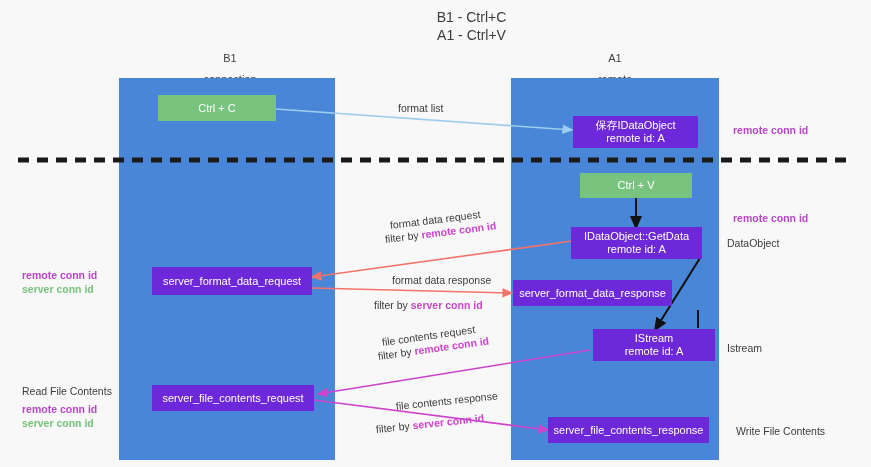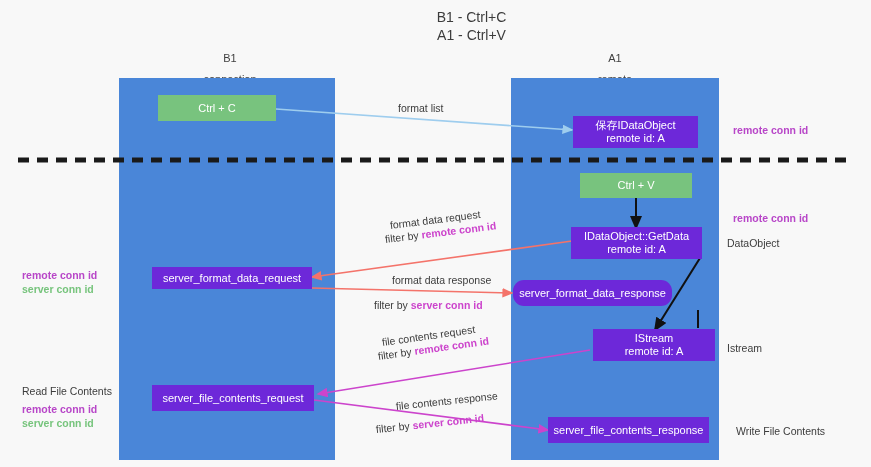--- a/index.html
+++ b/index.html
@@ -150,23 +150,23 @@
   <div class="node green" style="left:158px; top:95px; width:118px; height:26px;text-align:center;">Ctrl + C</div>
 
   <div class="node orange" style="left:573px; top:116px; width:125px; height:32px;">保存IDataObject
 remote id: A</div>
 
   <div class="node green" style="left:580px; top:173px; width:112px; height:25px;">Ctrl + V</div>
 
   <div class="node orange" style="left:571px; top:227px; width:131px; height:32px;">IDataObject::GetData
 remote id: A</div>
 
-  <div class="node orange" style="left:152px; top:267px; width:160px; height:22px;">server_format_data_request</div>
-
-  <div class="node orange" style="left:513px; top:280px; width:159px; height:26px;border-radius:11px;">server_format_data_response</div>
+  <div class="node orange" style="left:152px; top:267px; width:160px; height:28px;">server_format_data_request</div>
+
+  <div class="node orange" style="left:513px; top:280px; width:159px; height:26px;">server_format_data_response</div>
 
   <div class="node orange" style="left:593px; top:329px; width:122px; height:32px;">IStream
 remote id: A</div>
 
   <div class="node orange" style="left:548px; top:417px; width:161px; height:26px;">server_file_contents_response</div>
 
   <div class="node orange" style="left:152px; top:385px; width:162px; height:26px;">server_file_contents_request</div>
 
   <div class="flow-label" style="left:398px; top:102px;">format list</div>
 

